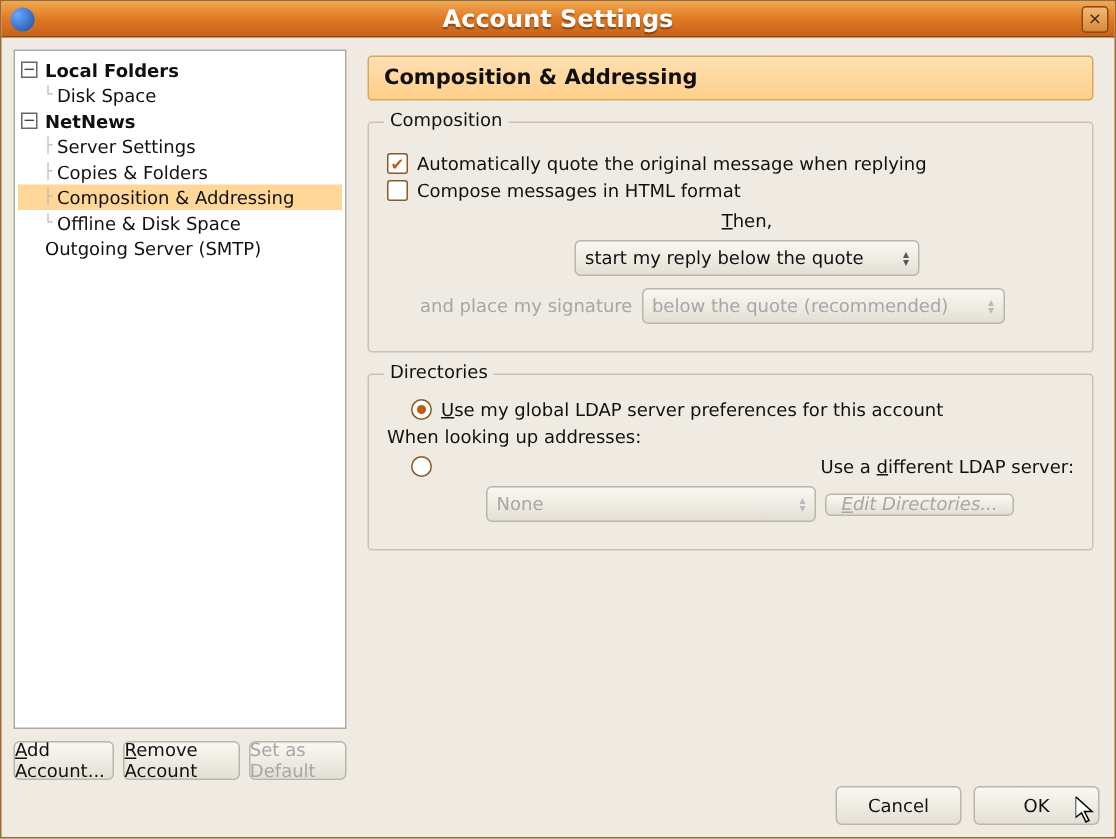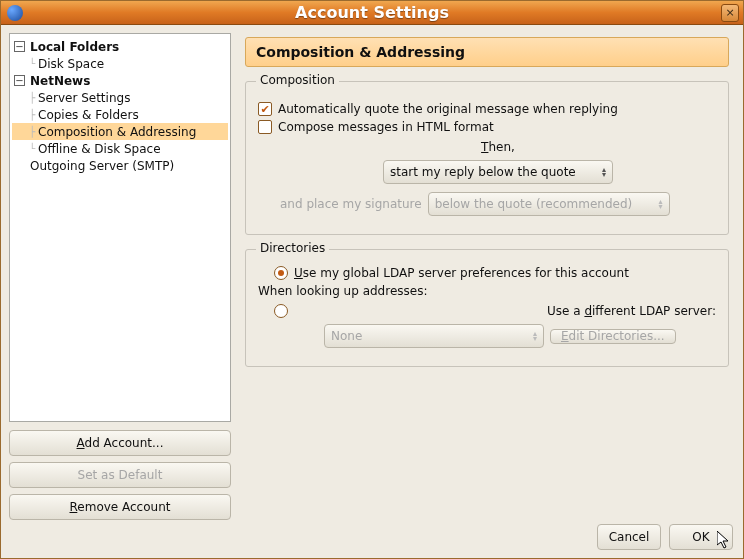--- a/index.html
+++ b/index.html
@@ -18,21 +18,21 @@
 .sidepane { width: 222px; display:flex; flex-direction:column; }
 .tree { background:#fff; border:1px solid #a9a9a4; flex:1; padding:4px 2px; overflow:auto; }
 .tree-row { display:flex; align-items:center; height:17px; padding-right:4px; cursor:pointer; white-space:nowrap; }
 .tree-toggle { width:11px; height:11px; border:1px solid #666; margin:0 3px 0 2px; display:flex; align-items:center; justify-content:center; font-size:10px; line-height:1; color:#333; background:#fff; }
 .tree-toggle.blank { border:none; background:transparent; }
 .tree-branch { color:#bbb; font-size:10px; width:8px; display:inline-block; text-align:center; }
 .tree-row.bold > .lbl { font-weight:bold; }
 .tree-row.sel { background:#ffd799; }
 .lbl { padding-left:2px; }
 
-.side-btns { margin-top:8px; display:flex; flex-direction:column; gap:6px; }
+.side-btns { margin-top:8px; display:flex; gap:6px; }
 .btn { height:26px; border:1px solid #bab5a8; border-radius:4px; background:linear-gradient(to bottom,#faf8f2,#e3dfd4); font-size:12px; display:flex; align-items:center; justify-content:center; cursor:pointer; }
 .btn.disabled { color:#a6a6a6; cursor:default; }
 
 .mainpane { flex:1; display:flex; flex-direction:column; padding:4px 6px; min-height:0; }
 .page-title { background:linear-gradient(to bottom,#ffe0b3,#ffcf8a); border:1px solid #d8a85a; border-radius:3px; padding:6px 10px; font-weight:bold; font-size:14px; margin-bottom:14px; }
 
 .groupbox { border:1px solid #c7c3ba; border-radius:3px; padding:12px 12px 14px 12px; margin-bottom:14px; position:relative; }
 .groupbox .legend { position:absolute; top:-9px; left:10px; background:#efebe2; padding:0 4px; font-size:12px; }
 
 .row { display:flex; align-items:center; gap:6px; margin:4px 0; }
@@ -45,21 +45,21 @@
 .select.disabled { color:#a6a6a6; }
 .select .spin { margin-left:auto; display:flex; flex-direction:column; line-height:5px; font-size:8px; color:#555; }
 .select.disabled .spin { color:#bbb; }
 
 .indent { margin-left:22px; }
 .dim { color:#a6a6a6; }
 
 .underline-accel { text-decoration:underline; text-decoration-thickness:1px; }
 
 .footer-btns { display:flex; justify-content:flex-end; gap:8px; margin-top:4px; padding-right:2px; }
-.footer-btns .btn { width:64px; }
+.footer-btns .btn { width:84px; }
 
 .cursor { position:absolute; }
 </style>
 </head>
 <body>
 
 <div class="window" style="position:relative;">
   <div class="titlebar">
     <div class="titlebar-icon"></div>
     <div class="titlebar-title">Account Settings</div>
@@ -107,25 +107,25 @@
           </div>
           <div class="tree-row">
             <span class="tree-toggle blank"></span>
             <span class="lbl">Outgoing Server (SMTP)</span>
           </div>
         </div>
         <div class="side-btns">
           <div class="btn">
               <span><span class="underline-accel">A</span><span>dd Account...</span></span>
             </div>
+          <div class="btn">
+              <span><span class="underline-accel">R</span><span>emove Account</span></span>
+            </div>
           <div class="btn disabled">
               <span>Set as Default</span>
-            </div>
-          <div class="btn">
-              <span><span class="underline-accel">R</span><span>emove Account</span></span>
             </div>
         </div>
       </div>
 
       <div class="mainpane">
         <div class="page-title">Composition &amp; Addressing</div>
 
         <div class="groupbox">
           <div class="legend">Composition</div>
           <div class="row" style="margin-top:8px;">
@@ -172,21 +172,21 @@
             <span><span>Use a </span><span class="underline-accel">d</span><span>ifferent LDAP server:</span></span>
           </div>
           <div class="row" style="margin-left:34px; margin-top:6px;padding-left:32px;">
             <div class="select disabled" style="width:220px;">
               <span>None</span>
               <span class="spin">
                   <span>▴</span>
                   <span>▾</span>
                 </span>
             </div>
-            <div class="btn disabled" style="height:15px; padding:0 10px;">
+            <div class="btn disabled" style="height:15px; padding:0 10px;font-style:italic;">
               <span><span class="underline-accel">E</span><span>dit Directories...</span></span>
             </div>
           </div>
         </div>
       </div>
     </div>
 
     <div class="footer-btns">
       <div class="btn">
           <span>Cancel</span>

